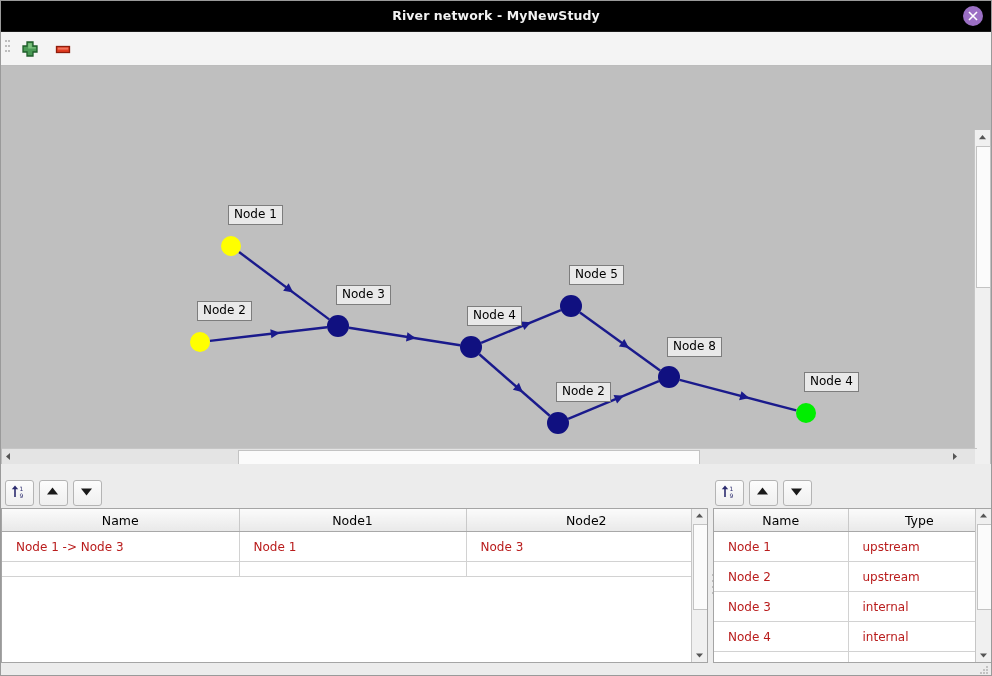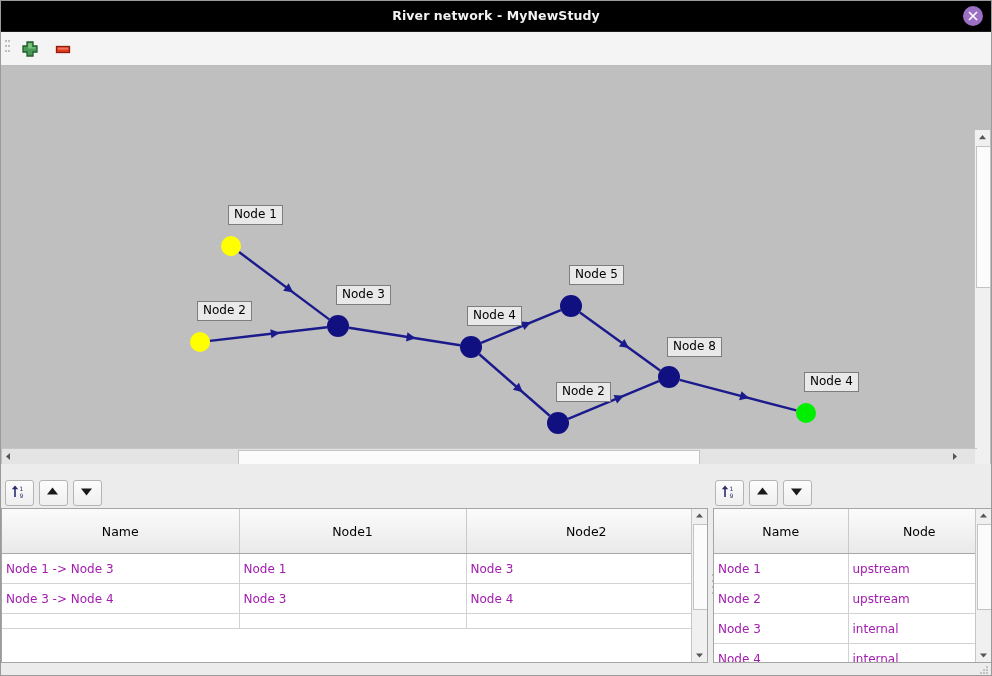--- a/index.html
+++ b/index.html
@@ -190,36 +190,36 @@
     overflow: hidden;
     box-sizing: border-box;
   }
   table.grid {
     border-collapse: collapse;
     width: 100%;
     table-layout: fixed;
     font-size: 12px;
   }
   table.grid th {
-    height: 28px;
+    height: 22px;
     background: linear-gradient(#fbfbfb, #e9e9e9);
     border-right: 1px solid #c9c9c9;
     border-bottom: 1px solid #a8a8a8;
     font-weight: normal;
     font-size: 12.5px;
     text-align: center;
     color: #000;
-    padding: 8px;
+    padding: 0;
   }
   table.grid td {
     height: 29px;
     border-right: 1px solid #d2d2d2;
     border-bottom: 1px solid #d2d2d2;
-    padding: 0 0 0 4px;
-    color: #a21caf;
+    padding: 0 0 0 14px;
+    color: #b91c1c;
     background: #fff;
     white-space: nowrap;
     overflow: hidden;
   }
   table.grid tr.blank td { height: 14px; }
   .grid-vsb {
     position: absolute;
     top: 0; right: 0;
     width: 15px; bottom: 0;
     background: #f0f0f0;
@@ -399,25 +399,20 @@
             <th>Node1</th>
             <th>Node2</th>
           </tr>
         </thead>
         <tbody id="branch-body">
             <tr>
               <td>Node 1 -&gt; Node 3</td>
               <td>Node 1</td>
               <td>Node 3</td>
             </tr>
-            <tr>
-              <td>Node 3 -&gt; Node 4</td>
-              <td>Node 3</td>
-              <td>Node 4</td>
-            </tr>
             <tr class="blank">
               <td>&nbsp;</td>
               <td>&nbsp;</td>
               <td>&nbsp;</td>
             </tr>
           </tbody>
       </table>
       <div class="grid-vsb">
         <div class="g-arrow" style="top:0">
           <svg width="15" height="14" viewBox="0 0 15 14">
@@ -465,21 +460,21 @@
 
     <div class="grid-wrap" style="left:712px; top:32px; width:279px; height:155px;">
       <table class="grid">
         <colgroup>
             <col style="width:134px">
             <col>
           </colgroup>
         <thead>
           <tr>
             <th>Name</th>
-            <th>Node</th>
+            <th>Type</th>
           </tr>
         </thead>
         <tbody id="node-body">
             <tr>
               <td>Node 1</td>
               <td>upstream</td>
             </tr>
             <tr>
               <td>Node 2</td>
               <td>upstream</td>

